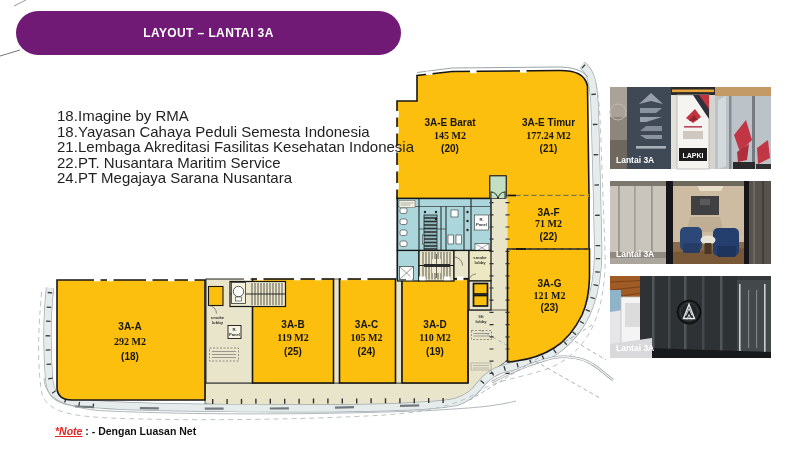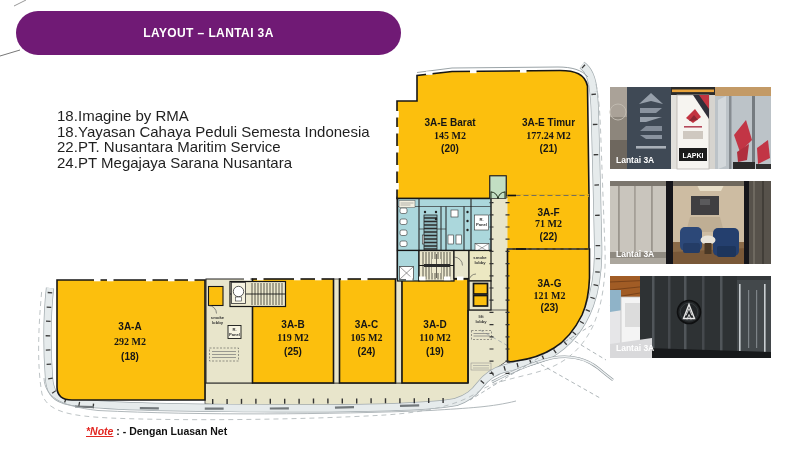--- a/index.html
+++ b/index.html
@@ -4,21 +4,21 @@
 <style>
   html,body{margin:0;padding:0;}
   body{width:800px;height:450px;overflow:hidden;background:#ffffff;
        font-family:"Liberation Sans",sans-serif;position:relative;}
   #pill{position:absolute;left:16px;top:11px;width:385px;height:44px;
         background:#701a75;border-radius:22px;display:flex;align-items:center;
         justify-content:center;color:#fff;font-weight:bold;font-size:12px;letter-spacing:0.4px;}
   #list{position:absolute;left:57px;top:108px;font-size:15px;color:#1f1f1f;line-height:15.6px;}
   #list .n{display:inline-block;width:21px;}
   #note{position:absolute;left:55px;top:424.5px;font-size:10.5px;font-weight:bold;color:#111;}
-  #note .red{color:#e22520;font-style:italic;text-decoration:underline;margin-left:31px;}
+  #note .red{color:#e22520;font-style:italic;text-decoration:underline;}
   svg{position:absolute;left:0;top:0;}
   .l1{font:bold 10px "Liberation Sans",sans-serif;fill:#161616;}
   .l2{font:bold 10px "Liberation Serif",serif;fill:#161616;}
   .tiny{font:bold 4.2px "Liberation Sans",sans-serif;fill:#333;}
   .cap{font:bold 8.5px "Liberation Sans",sans-serif;fill:#fff;}
 </style>
 </head>
 <body>
 <svg width="800" height="450" viewBox="0 0 800 450">
 
@@ -361,16 +361,17 @@
     <path d="M646,348 L771,352 L771,358 L646,358 Z" fill="#17191b"></path>
     <path d="M610,344 L652,338 L652,358 L610,358 Z" fill="#d9d9db"></path>
     <text x="616" y="351" class="cap">Lantai 3A</text>
   </g>
 </svg>
 
 <div id="pill">LAYOUT – LANTAI 3A</div>
 <div id="list">
   <div><span class="n">18.</span>Imagine by RMA</div>
   <div><span class="n">18.</span>Yayasan Cahaya Peduli Semesta Indonesia</div>
+  <div><span class="n">21.</span>Lembaga Akreditasi Fasilitas Kesehatan Indonesia</div>
   <div><span class="n">22.</span>PT. Nusantara Maritim Service</div>
   <div><span class="n">24.</span>PT Megajaya Sarana Nusantara</div>
 </div>
 <div id="note"><span class="red">*Note</span> : - Dengan Luasan Net</div>
 
 </body></html>

